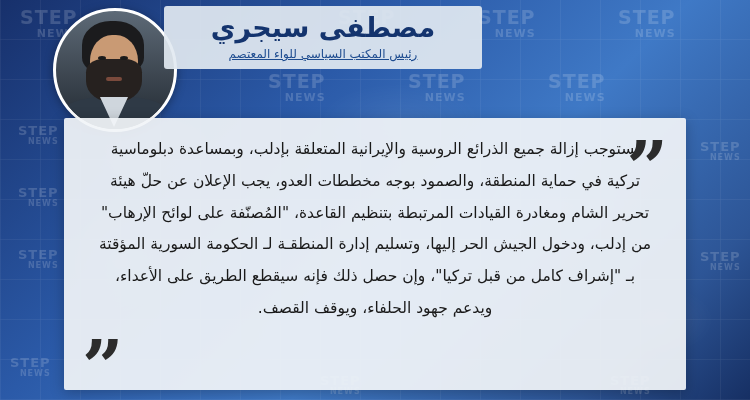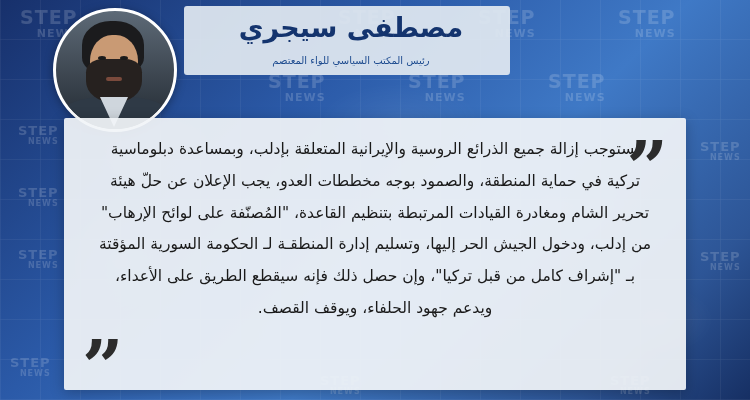--- a/index.html
+++ b/index.html
@@ -116,40 +116,41 @@
     left: 44px; top: 86px;
     width: 28px; height: 30px;
     background: #cfd6dd;
     transform: rotate(0deg);
     clip-path: polygon(50% 100%, 0 0, 100% 0);
   }
 
   
   .name-plate {
     position: absolute;
-    left: 184px;
+    left: 164px;
     top: 6px;
     width: 290px;
-    padding: 6px 14px 8px 22px;
+    padding: 6px 14px 8px 14px;
     background: rgba(226,233,241,0.92);
     border-radius: 3px;
     text-align: center;
     direction: rtl;
   }
   .name-plate .name {
     font-size: 27px;
     font-weight: bold;
     color: #14346e;
     line-height: 1.15;
   }
   .name-plate .role {
-    font-size: 10px;
+    font-size: 12px;
     color: #1d4b8f;
-    margin-top: 12px;
+    margin-top: 4px;
     line-height: 1.2;
+    text-decoration: underline;
   }
 
   
   .quote-card {
     position: absolute;
     left: 64px;
     top: 118px;
     width: 622px;
     height: 272px;
     background: rgba(241,244,248,0.93);

